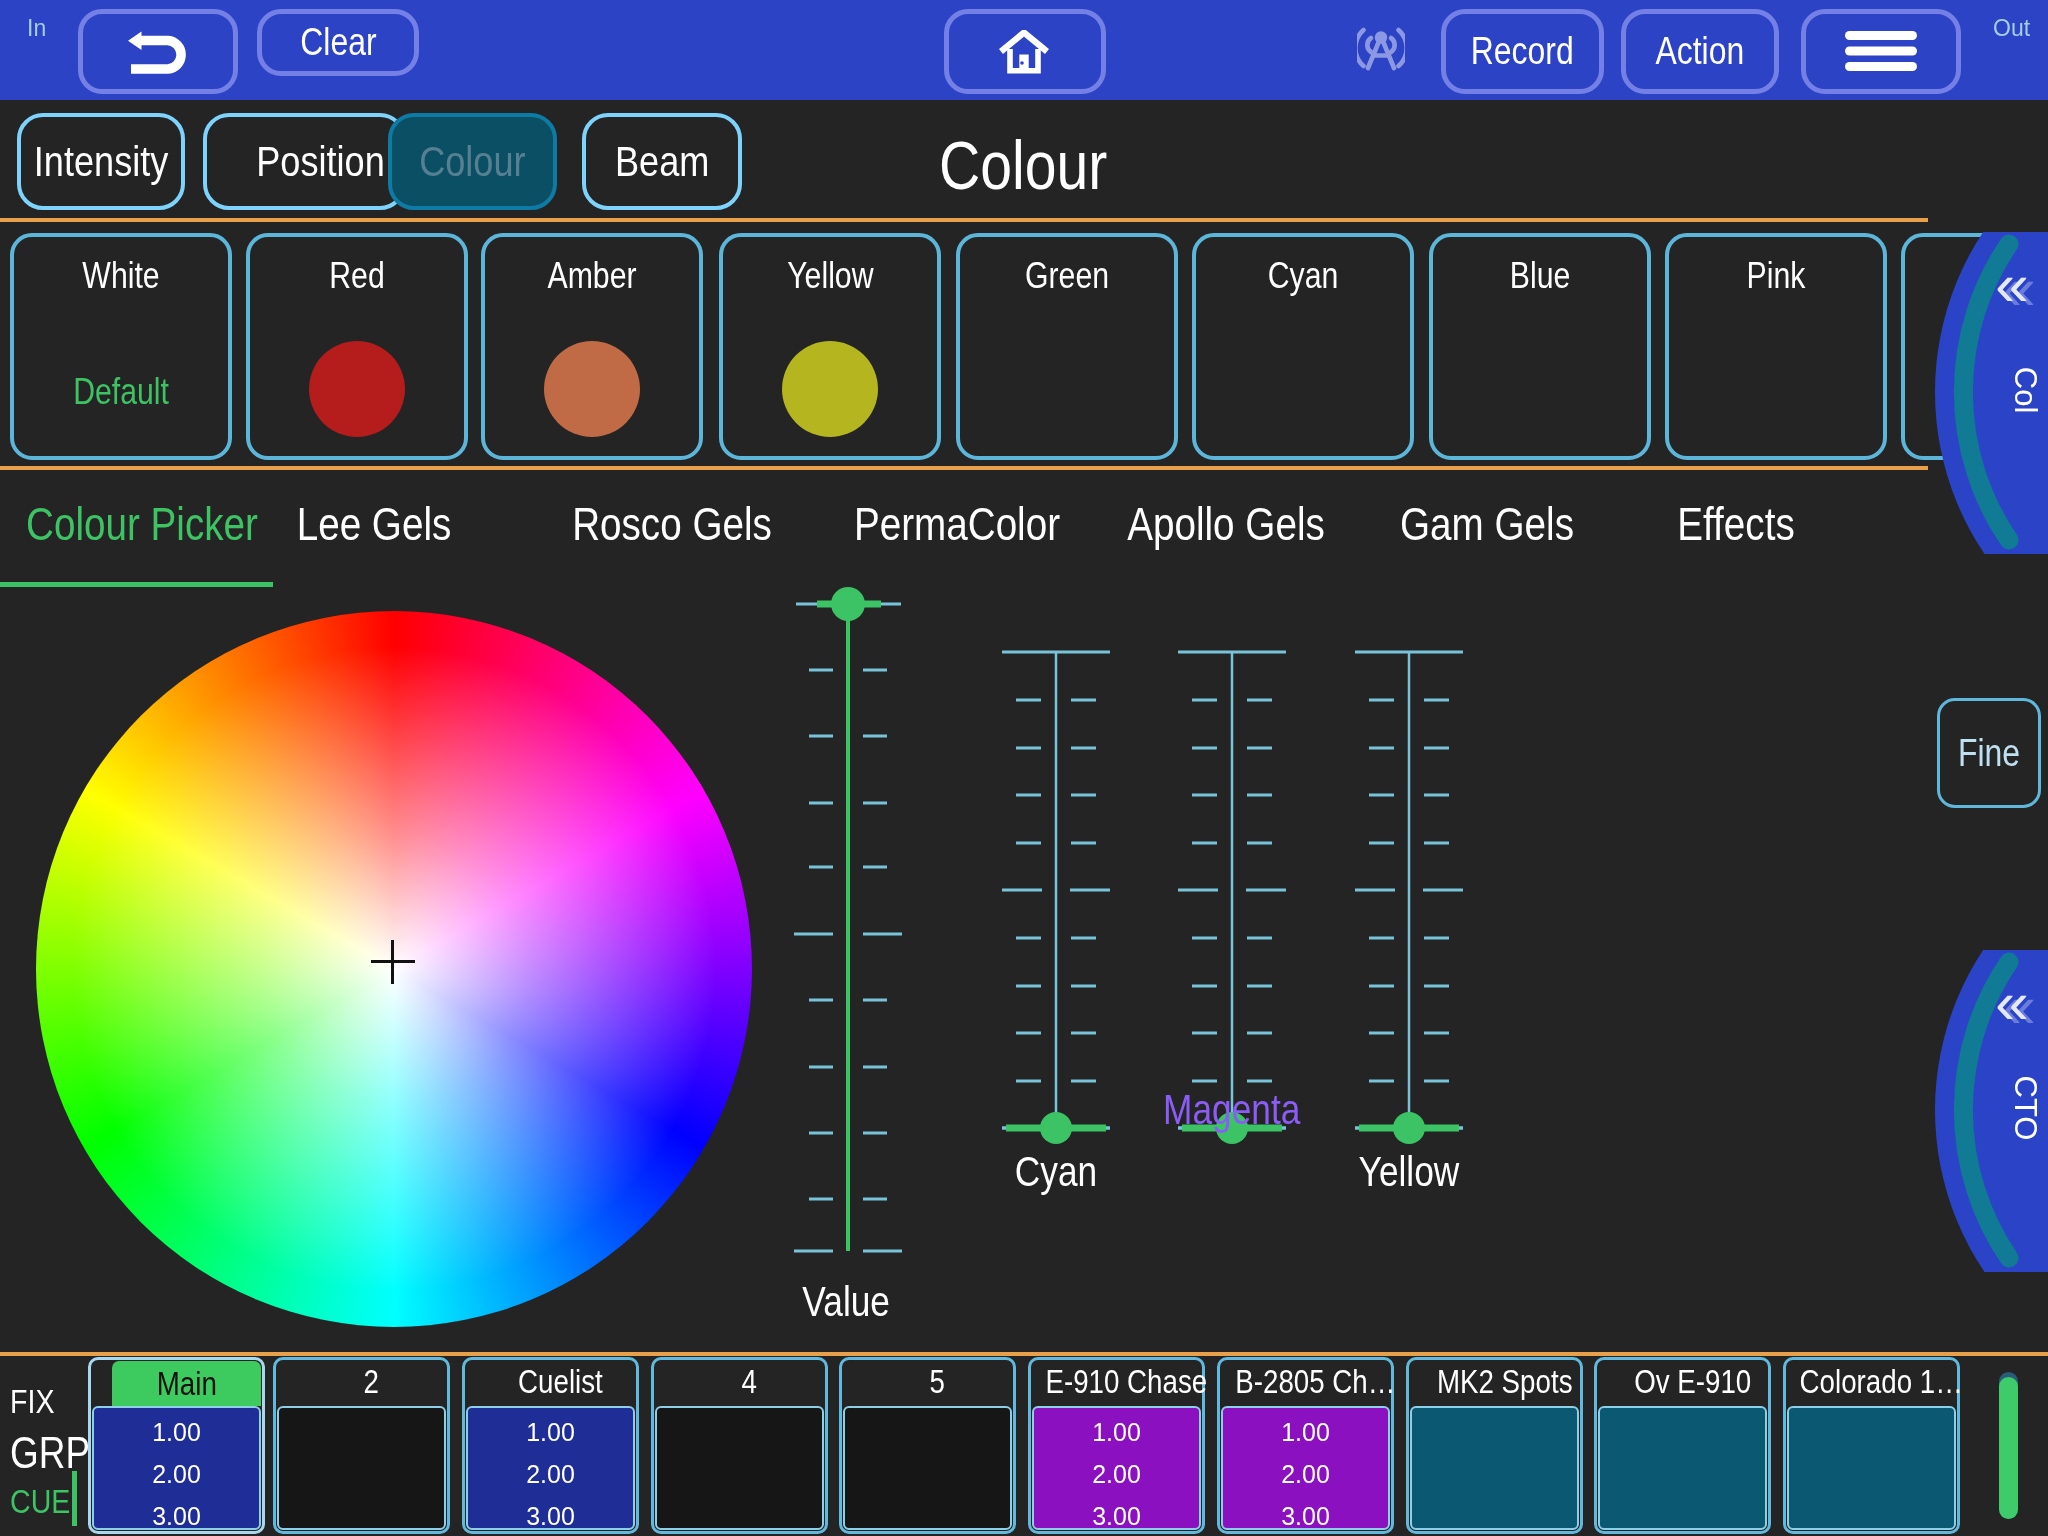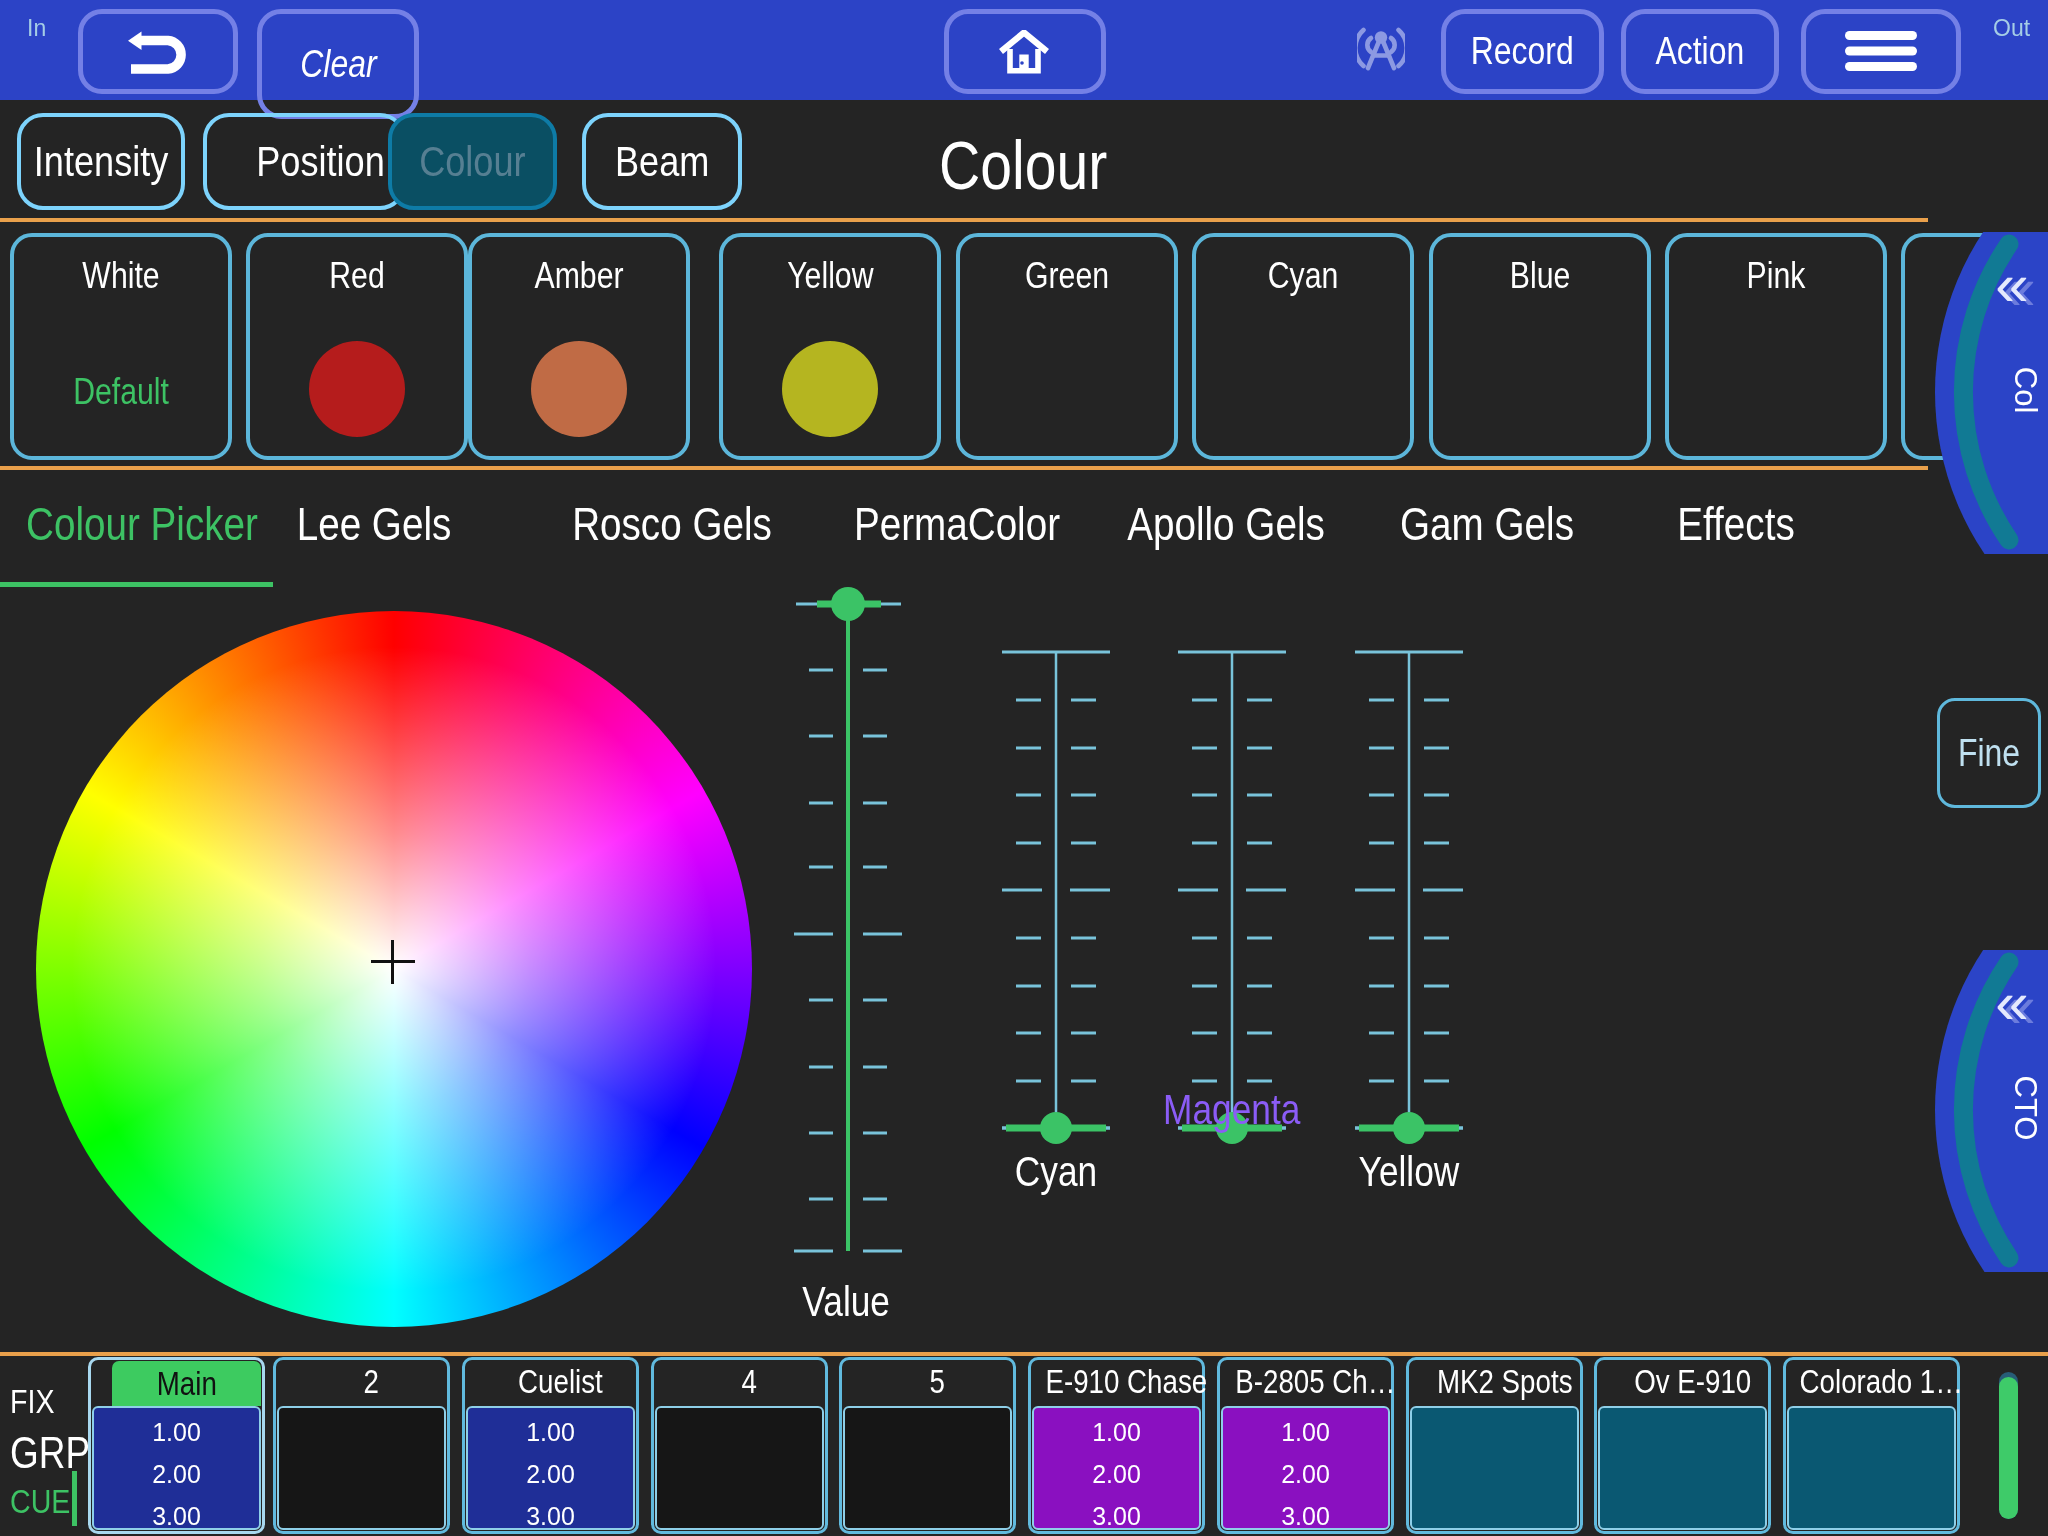--- a/index.html
+++ b/index.html
@@ -26,21 +26,21 @@
 
 <div class="abs" style="left:0;top:0;width:2048px;height:100px;background:#2c43c6;"></div>
 <div class="abs" style="left:27px;top:15px;font-size:23px;color:#a5cde6;">In</div>
 <div class="abs" style="left:1993px;top:15px;font-size:23px;color:#a5cde6;">Out</div>
 <div class="btn tbtn" style="left:78px;top:9px;width:160px;height:85px;">
   <svg width="60" height="44" viewBox="0 0 60 44">
     <path d="M12 10.5 H40 A14.3 14.3 0 0 1 40 39 H3" fill="none" stroke="#fff" stroke-width="9.5"></path>
     <path d="M13.5 1.5 V20 L0 10.8 Z" fill="#fff"></path>
   </svg>
 </div>
-<div class="btn tbtn" style="left:257px;top:9px;width:162px;height:110px;font-style:italic;">
+<div class="btn tbtn" style="left:257px;top:9px;width:162px;height:67px;">
     <span class="cx">Clear</span>
   </div>
 <div class="btn tbtn" style="left:944px;top:9px;width:162px;height:85px;">
   <svg width="52" height="44" viewBox="0 0 52 44">
     <path d="M2 21.5 L25 2.5 L48 21.5" fill="none" stroke="#fff" stroke-width="6.2"></path>
     <path d="M11 19 V40.8 H39 V19" fill="none" stroke="#fff" stroke-width="5.6"></path>
     <rect x="20.3" y="24.5" width="9.4" height="16" fill="#fff"></rect>
     <circle cx="23" cy="33" r="1.8" fill="#2c43c6"></circle>
   </svg>
 </div>
@@ -87,21 +87,21 @@
 <div class="abs" style="left:0;top:218px;width:1928px;height:4px;background:#e9a04b;"></div>
 
 <div class="swatch" style="left:10px;">
     <div class="swlbl"><span class="cx">White</span></div>
   <div class="abs" style="left:0;right:0;top:134px;color:#3dc264;"><span class="cx">Default</span></div>
   </div>
 <div class="swatch" style="left:246px;">
     <div class="swlbl"><span class="cx">Red</span></div>
     <div class="swc" style="background:#b51c1c;"></div>
   </div>
-<div class="swatch" style="left:468px;">
+<div class="swatch" style="left:481px;">
     <div class="swlbl"><span class="cx">Amber</span></div>
     <div class="swc" style="background:#c06b45;"></div>
   </div>
 <div class="swatch" style="left:719px;">
     <div class="swlbl"><span class="cx">Yellow</span></div>
     <div class="swc" style="background:#b5b520;"></div>
   </div>
 <div class="swatch" style="left:956px;">
     <div class="swlbl"><span class="cx">Green</span></div>
   </div>

